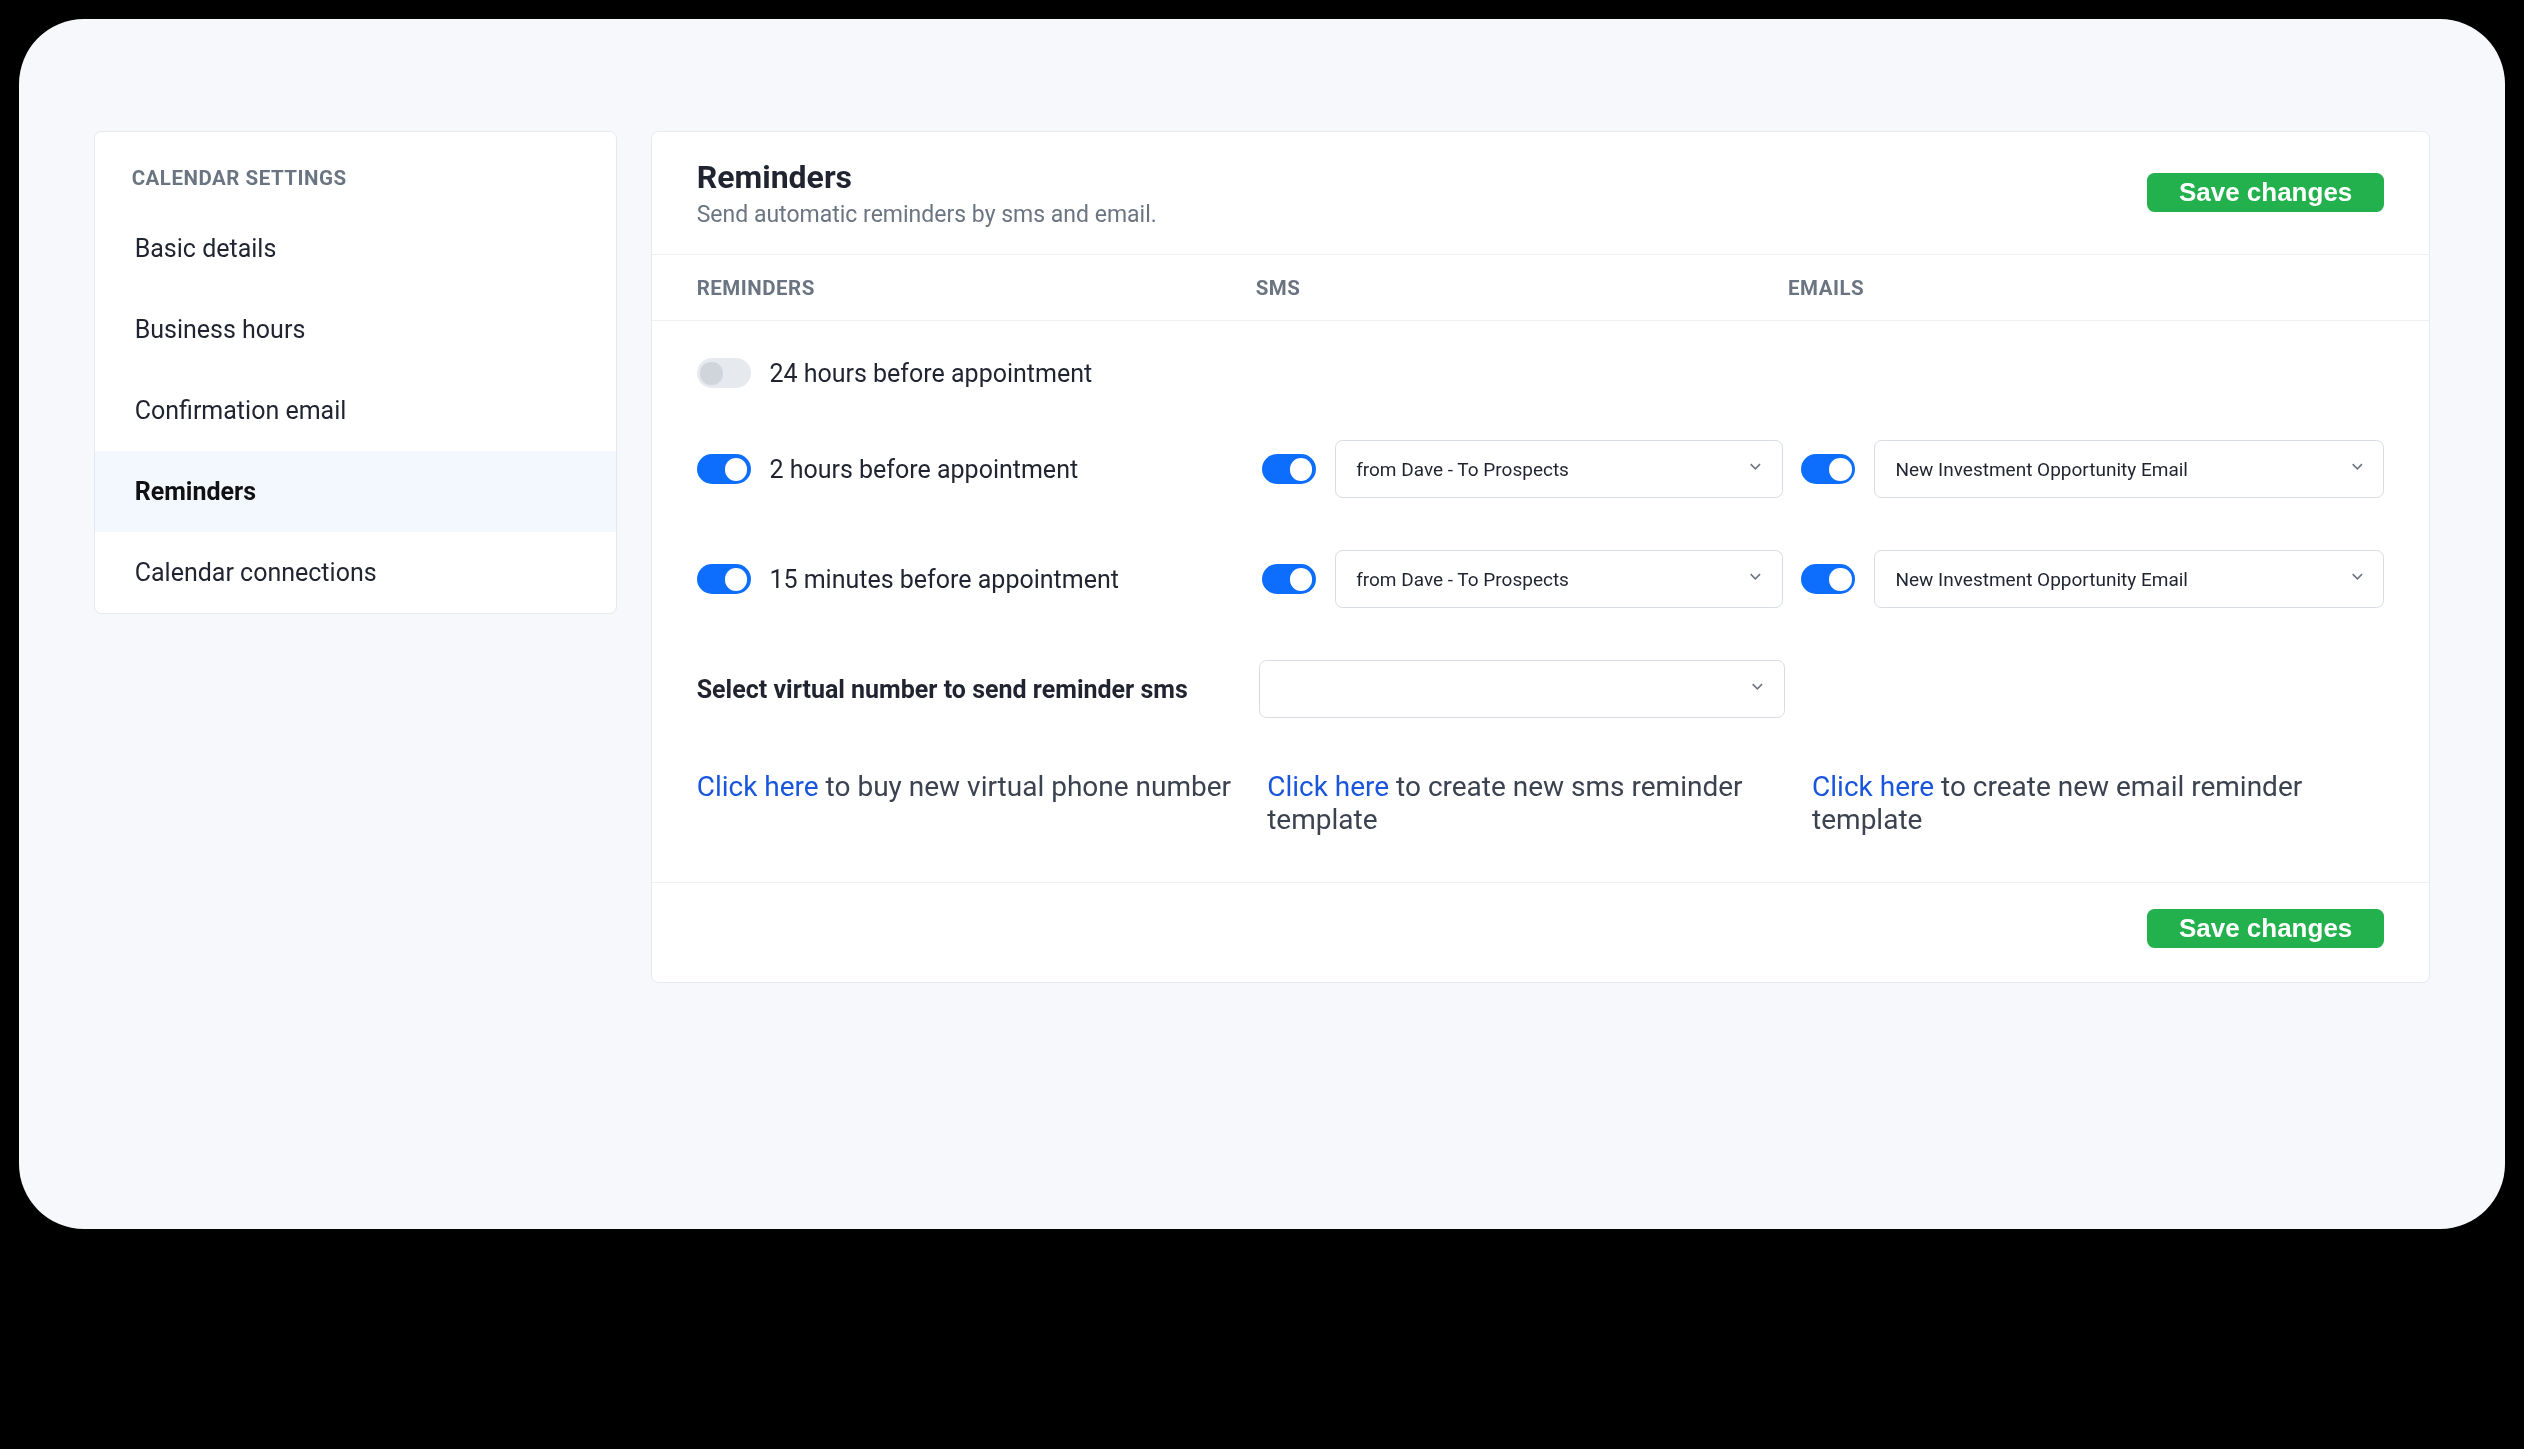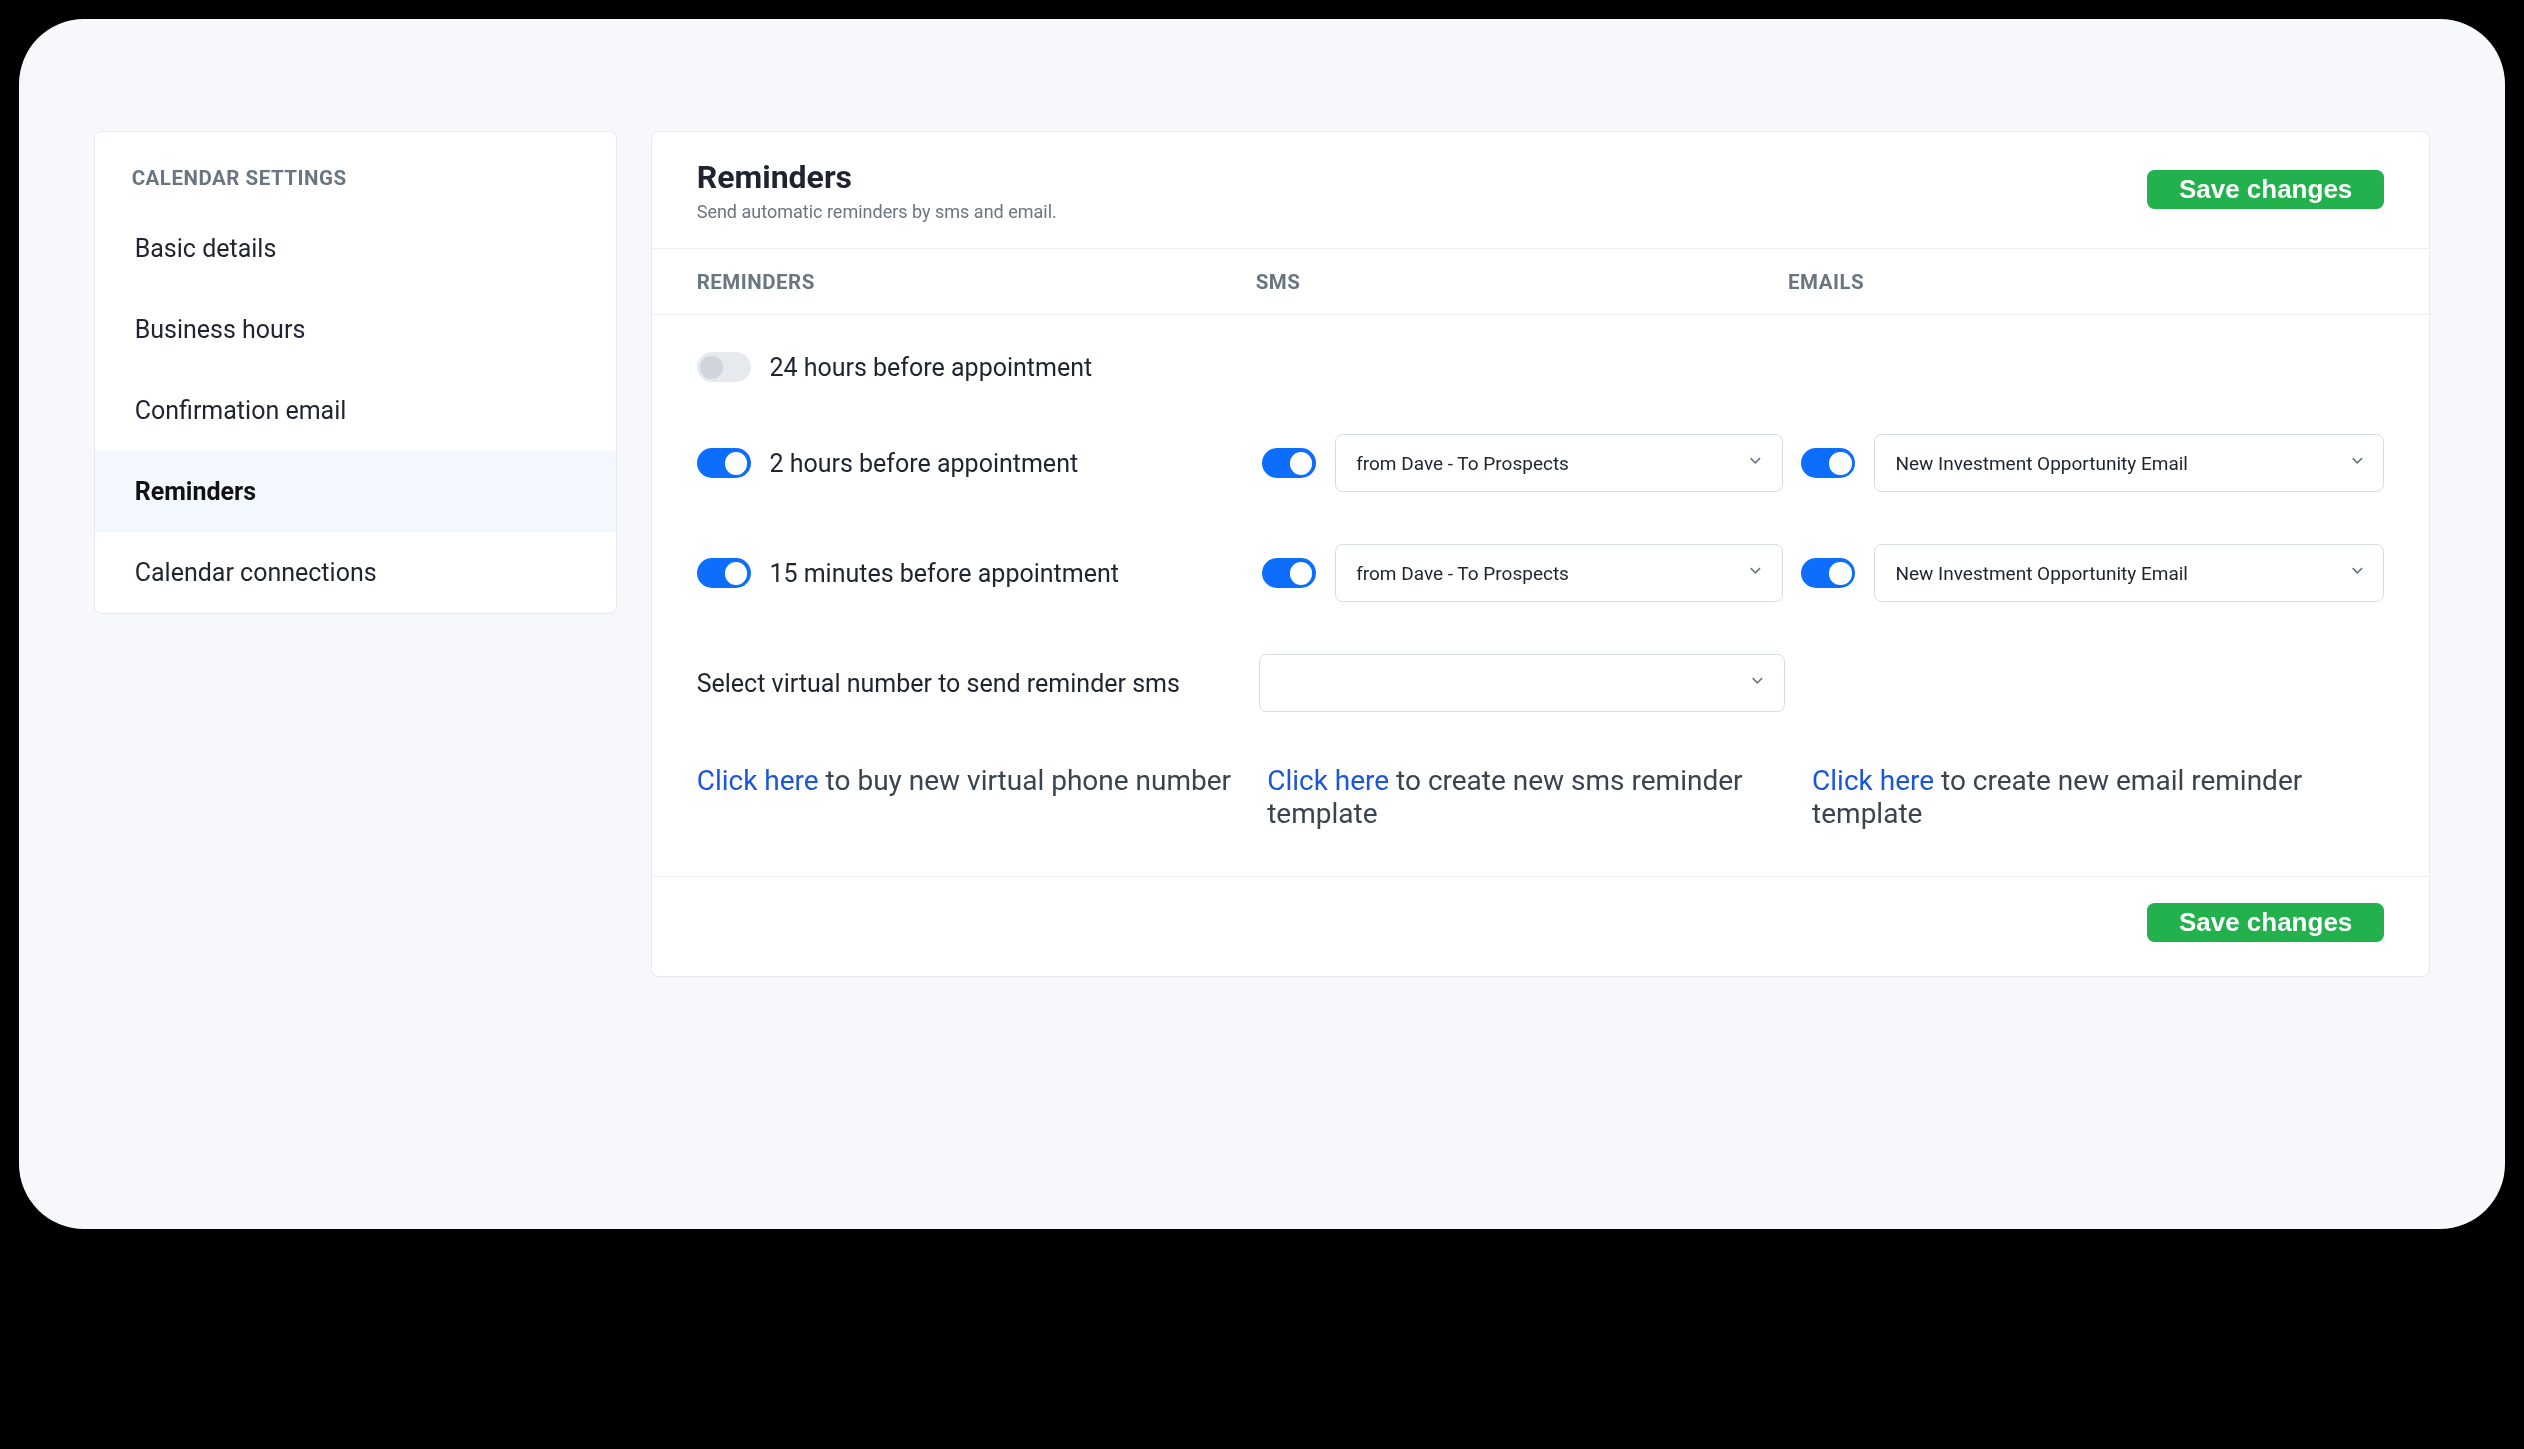--- a/index.html
+++ b/index.html
@@ -73,21 +73,21 @@
     padding: 26px 45px 26px 45px;
     border-bottom: 0.9px solid #edf0f3;
   }
   .main-header h1 {
     font-size: 32px;
     font-weight: 700;
     color: #1f2430;
     margin-bottom: 5.6px;
   }
   .main-header p {
-    font-size: 18px;
+    font-size: 23px;
     color: #6b7582;
   }
   .btn-save {
     background: #22b14c;
     color: #fff;
     border: none;
     border-radius: 7.5px;
     padding: 4px 32px;
     font-size: 26px;
     font-weight: 600;
@@ -175,20 +175,21 @@
     color: #6b7582;
     pointer-events: none;
   }
 
   .virtual-row {
     display: grid;
     grid-template-columns: 1.05fr 1fr 1.12fr;
     align-items: center;
     padding: 26px 45px;
     gap: 10px;
+    font-weight: bold;
   }
   .virtual-label {
     font-size: 25px;
     color: #1f2430;
   }
 
   .links-row {
     display: grid;
     grid-template-columns: 1.05fr 1fr 1.12fr;
     padding: 26px 45px 34px 45px;

